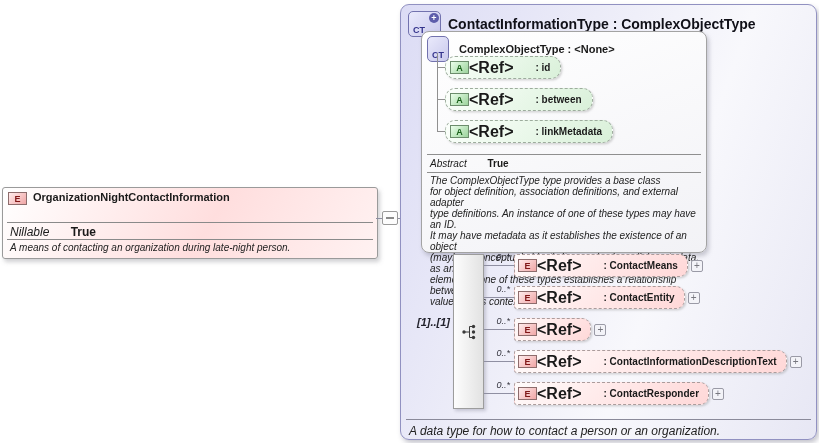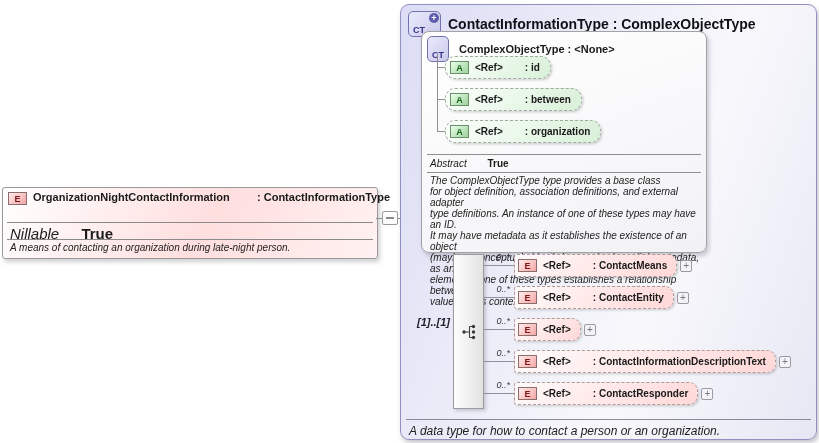--- a/index.html
+++ b/index.html
@@ -11,21 +11,21 @@
   
   .left-box{position:absolute;left:2px;top:187px;width:374px;height:70px;
     background:linear-gradient(120deg,#ffffff 0%,#ffdede 55%,#fff2f2 100%);
     border:1px solid #9a9a9a;border-radius:3px;
     box-shadow:2px 3px 4px rgba(120,120,130,.35);}
   .lb-title{position:absolute;left:5px;top:3px;display:flex;align-items:flex-start;}
   .lb-name{display:inline-block;width:220px;word-break:break-all;
     font-weight:bold;font-size:11px;line-height:13px;}
   .lb-type{display:inline-block;font-weight:bold;font-size:11px;line-height:13px;margin-left:4px;white-space:nowrap;}
   .lb-hr1{position:absolute;left:4px;right:4px;top:34px;border-top:1px solid #8a8a8a;}
-  .lb-prop{position:absolute;left:7px;top:37px;font-size:15px;}
+  .lb-prop{position:absolute;left:7px;top:37px;font-size:12px;}
   .lb-hr2{position:absolute;left:4px;right:4px;top:51px;border-top:1px solid #8a8a8a;}
   .lb-desc{position:absolute;left:7px;top:54px;right:6px;font-size:10px;font-style:italic;color:#222;}
   .prop-label{font-style:italic;}
   .prop-value{font-weight:bold;margin-left:18px;}
 
   
   .icon-e{display:inline-block;width:19px;height:13px;box-sizing:border-box;
     background:linear-gradient(135deg,#ffecec,#f0a6a6);border:1px solid #8d6c6c;
     color:#801818;font-weight:bold;font-size:9px;line-height:12px;text-align:center;flex:none;}
   .icon-a{display:inline-block;width:19px;height:13px;box-sizing:border-box;
@@ -69,21 +69,21 @@
     border:1px dashed #9dac9d;border-radius:10px;padding:0 10px 0 4px;
     box-shadow:1.5px 1.5px 2px rgba(130,130,130,.3);}
 
   
   .elem-row{position:absolute;display:flex;align-items:center;height:23px;}
   .card{font-size:9px;font-style:italic;color:#33333d;align-self:flex-start;margin-top:-2px;margin-right:4px;width:16px;text-align:right;flex:none;}
   .node-e{display:inline-flex;align-items:center;height:23px;box-sizing:border-box;
     background:linear-gradient(135deg,#fffbfb 0%,#ffeaea 45%,#ffd8d8 100%);
     border:1px dashed #ab9c9c;border-radius:3px 9px 9px 3px;padding:0 9px 0 3px;
     box-shadow:1.5px 1.5px 2px rgba(130,130,130,.3);}
-  .ref{font-weight:bold;font-size:10px;margin-left:6px;white-space:nowrap;}
+  .ref{font-weight:bold;font-size:16px;white-space:nowrap;}
   .nm{font-weight:bold;font-size:10px;margin-left:22px;white-space:nowrap;text-align:center;}
   .plus-box{width:12px;height:12px;box-sizing:border-box;border:1px solid #9a9aa6;border-radius:2px;
     background:#f3f3f8;color:#77777f;font-size:10px;line-height:9px;text-align:center;margin-left:3px;flex:none;}
 
   
   .seq-box{position:absolute;left:52px;top:249px;width:31px;height:155px;box-sizing:border-box;
     background:linear-gradient(to right,#fdfdfd,#e2e2e2);
     border:1px solid #9c9c9c;box-shadow:2px 2px 3px rgba(110,110,130,.3);}
   .seq-icon{position:absolute;left:7px;top:68px;}
   .seq-card{position:absolute;left:16px;top:311px;font-size:11px;font-style:italic;font-weight:bold;color:#22222c;}
@@ -95,21 +95,20 @@
 </style>
 </head>
 <body>
 
 <div id="canvas">
 
   <div class="left-box">
     <div class="lb-title">
       <span class="icon-e" style="margin:1px 6px 0 0;">E</span>
       <span class="lb-name">OrganizationNightContactInformation</span>
-      <span class="lb-type">: ContactInformationType</span>
     </div>
     <div class="lb-hr1"></div>
     <div class="lb-prop">
       <span class="prop-label">Nillable</span>
       <span class="prop-value">True</span>
     </div>
     <div class="lb-hr2"></div>
     <div class="lb-desc">A means of contacting an organization during late-night person.</div>
   </div>
 
@@ -144,21 +143,21 @@
         <span class="nm">: id</span>
       </div>
       <div class="node-a" style="top:56px;">
         <span class="icon-a">A</span>
         <span class="ref">&lt;Ref&gt;</span>
         <span class="nm">: between</span>
       </div>
       <div class="node-a" style="top:88px;">
         <span class="icon-a">A</span>
         <span class="ref">&lt;Ref&gt;</span>
-        <span class="nm">: organization</span>
+        <span class="nm">: linkMetadata</span>
       </div>
 
       <div class="ib-hr1"></div>
       <div class="ib-prop">
         <span class="prop-label">Abstract</span>
         <span class="prop-value">True</span>
       </div>
       <div class="ib-hr2"></div>
       <div class="ib-desc">The ComplexObjectType type provides a base class
 for object definition, association definitions, and external adapter

